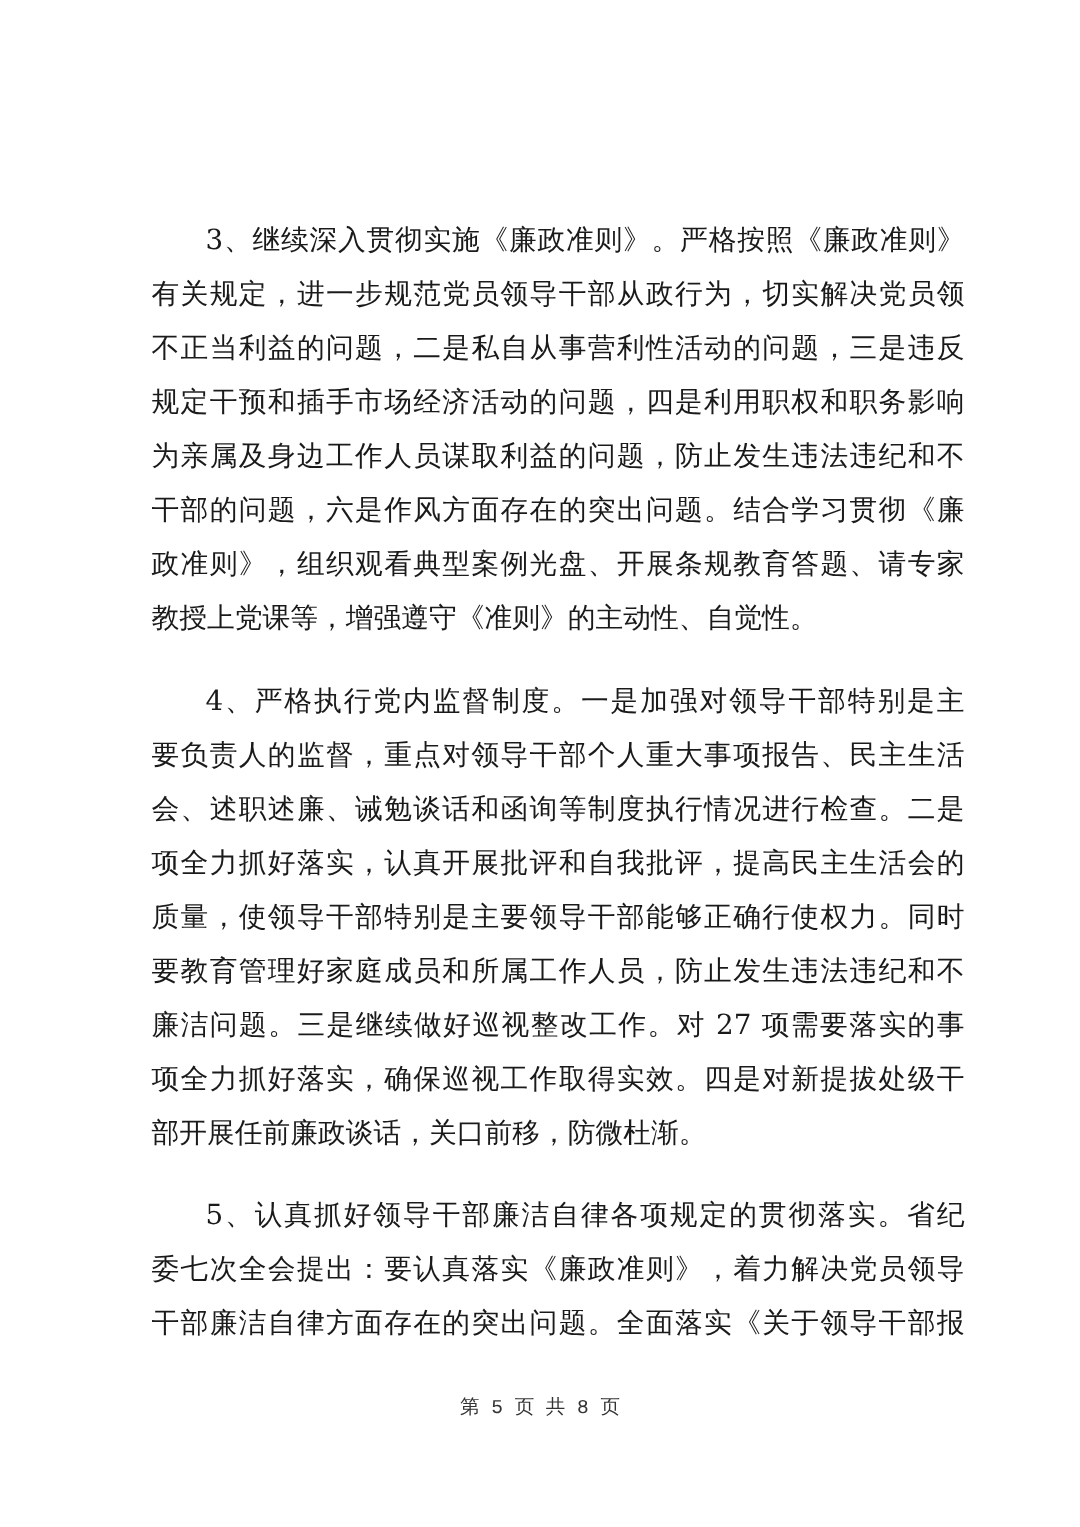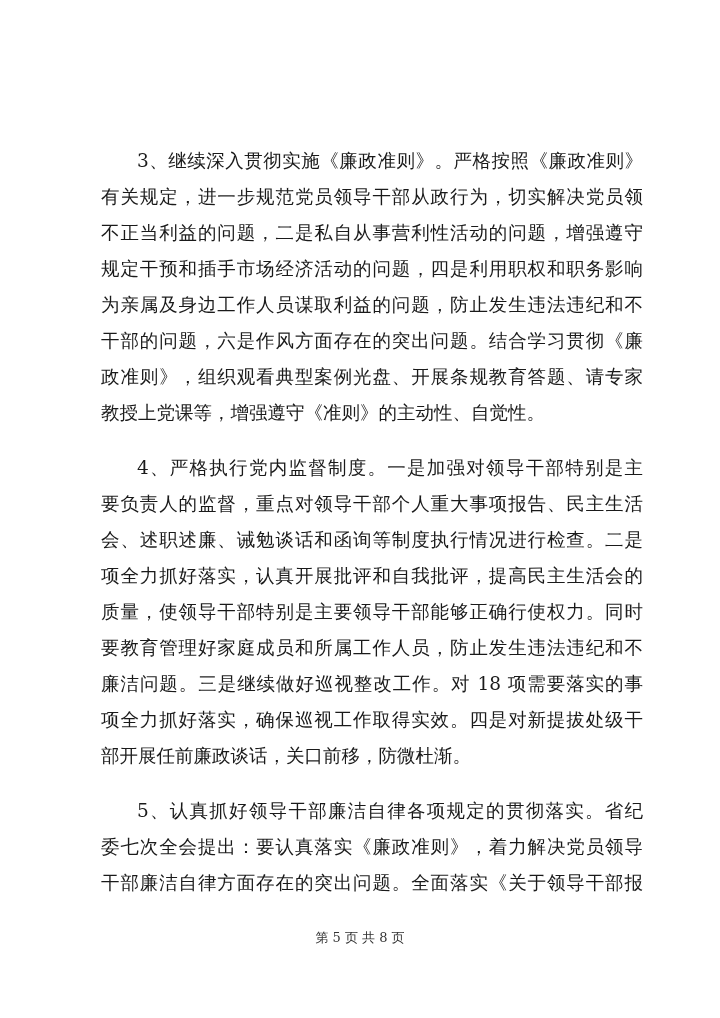--- a/index.html
+++ b/index.html
@@ -48,48 +48,49 @@
       height: 7px;
     }
     .footer {
       position: absolute;
       left: 0;
       width: 720px;
       top: 929px;
       text-align: center;
       font-size: 13px;
       color: #333333;
+      font-family: Liberation Mono, monospace;
     }
   </style>
 </head>
 <body>
 
 <div class="page">
   <div class="content">
 
     <div>
       <div class="line indent">3、继续深入贯彻实施《廉政准则》。严格按照《廉政准则》</div>
       <div class="line">有关规定，进一步规范党员领导干部从政行为，切实解决党员领</div>
-      <div class="line">不正当利益的问题，二是私自从事营利性活动的问题，增强遵守</div>
+      <div class="line">不正当利益的问题，二是私自从事营利性活动的问题，三是违反</div>
       <div class="line">规定干预和插手市场经济活动的问题，四是利用职权和职务影响</div>
       <div class="line">为亲属及身边工作人员谋取利益的问题，防止发生违法违纪和不</div>
       <div class="line">干部的问题，六是作风方面存在的突出问题。结合学习贯彻《廉</div>
       <div class="line">政准则》，组织观看典型案例光盘、开展条规教育答题、请专家</div>
       <div class="line last">教授上党课等，增强遵守《准则》的主动性、自觉性。</div>
     </div>
     <div class="para-gap"></div>
 
     <div>
       <div class="line indent">4、严格执行党内监督制度。一是加强对领导干部特别是主</div>
       <div class="line">要负责人的监督，重点对领导干部个人重大事项报告、民主生活</div>
       <div class="line">会、述职述廉、诫勉谈话和函询等制度执行情况进行检查。二是</div>
       <div class="line">项全力抓好落实，认真开展批评和自我批评，提高民主生活会的</div>
       <div class="line">质量，使领导干部特别是主要领导干部能够正确行使权力。同时</div>
       <div class="line">要教育管理好家庭成员和所属工作人员，防止发生违法违纪和不</div>
-      <div class="line">廉洁问题。三是继续做好巡视整改工作。对 18 项需要落实的事</div>
+      <div class="line">廉洁问题。三是继续做好巡视整改工作。对 27 项需要落实的事</div>
       <div class="line">项全力抓好落实，确保巡视工作取得实效。四是对新提拔处级干</div>
       <div class="line last">部开展任前廉政谈话，关口前移，防微杜渐。</div>
     </div>
     <div class="para-gap"></div>
 
     <div>
       <div class="line indent">5、认真抓好领导干部廉洁自律各项规定的贯彻落实。省纪</div>
       <div class="line">委七次全会提出：要认真落实《廉政准则》，着力解决党员领导</div>
       <div class="line">干部廉洁自律方面存在的突出问题。全面落实《关于领导干部报</div>
     </div>

